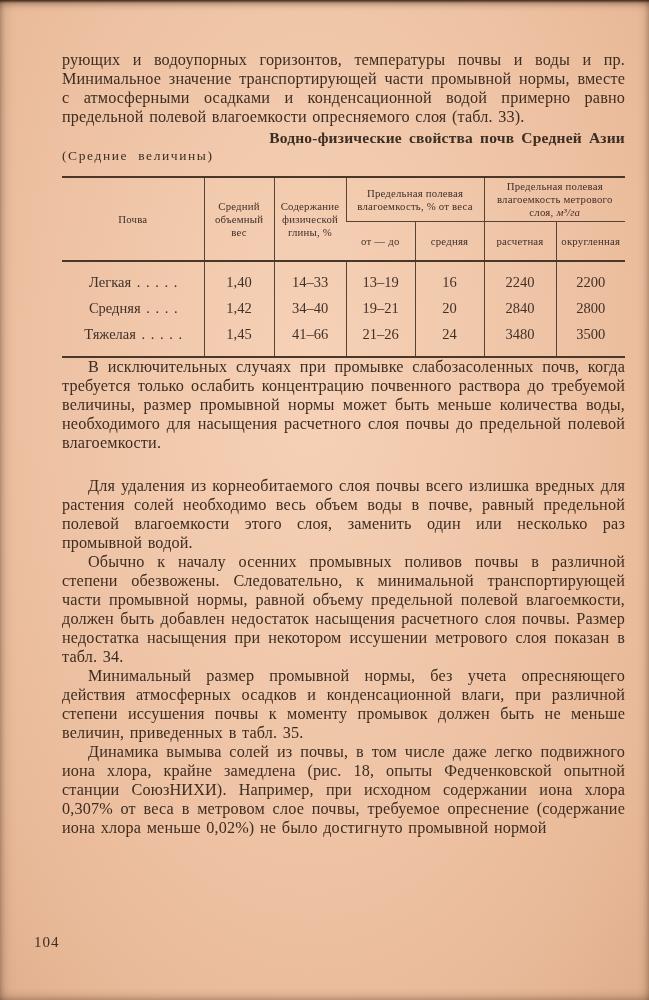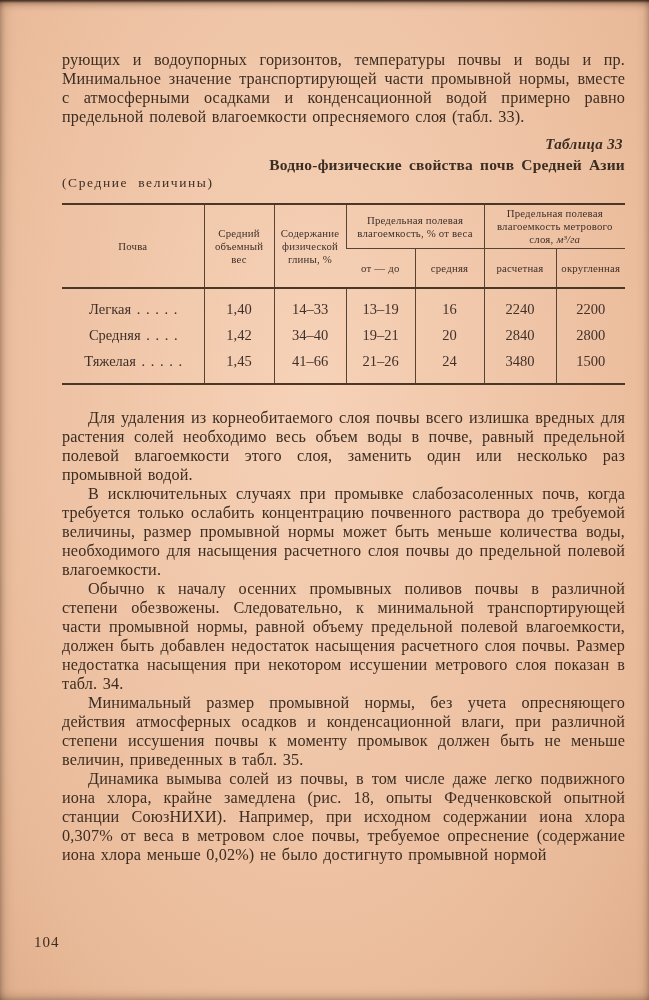--- a/index.html
+++ b/index.html
@@ -113,21 +113,20 @@
   }
 </style>
 </head>
 <body>
 
 <div class="page">
   <div class="content">
 
     <p class="para noindent">рующих и водоупорных горизонтов, температуры почвы и воды и пр. Минимальное значение транспортирующей части промывной нормы, вместе с атмосферными осадками и конденсационной водой примерно равно предельной полевой влагоемкости опресняемого слоя (табл. 33).</p>
 
-    <div class="table-caption">Таблица 33</div>
 
     <div class="table-title">Водно-физические свойства почв Средней Азии</div>
     <div class="table-subtitle">(Средние величины)</div>
 
     <table class="data-table">
       <colgroup>
         <col style="width:142px">
         <col style="width:70px">
         <col style="width:72px">
         <col style="width:69px">
@@ -169,27 +168,27 @@
           <td>2840</td>
           <td>2800</td>
         </tr>
         <tr>
           <td class="cell-name">Тяжелая  .  .  .  .  .</td>
           <td>1,45</td>
           <td>41–66</td>
           <td>21–26</td>
           <td>24</td>
           <td>3480</td>
-          <td>1500</td>
+          <td>3500</td>
         </tr>
       </tbody>
     </table>
 
+    <p class="para">В исключительных случаях при промывке слабозасоленных почв, когда требуется только ослабить концентрацию почвенного раствора до требуемой величины, размер промывной нормы может быть меньше количества воды, необходимого для насыщения расчетного слоя почвы до предельной полевой влагоемкости.</p>
     <p class="para after-table">Для удаления из корнеобитаемого слоя почвы всего излишка вредных для растения солей необходимо весь объем воды в почве, равный предельной полевой влагоемкости этого слоя, заменить один или несколько раз промывной водой.</p>
-    <p class="para">В исключительных случаях при промывке слабозасоленных почв, когда требуется только ослабить концентрацию почвенного раствора до требуемой величины, размер промывной нормы может быть меньше количества воды, необходимого для насыщения расчетного слоя почвы до предельной полевой влагоемкости.</p>
     <p class="para">Обычно к началу осенних промывных поливов почвы в различной степени обезвожены. Следовательно, к минимальной транспортирующей части промывной нормы, равной объему предельной полевой влагоемкости, должен быть добавлен недостаток насыщения расчетного слоя почвы. Размер недостатка насыщения при некотором иссушении метрового слоя показан в табл. 34.</p>
     <p class="para">Минимальный размер промывной нормы, без учета опресняющего действия атмосферных осадков и конденсационной влаги, при различной степени иссушения почвы к моменту промывок должен быть не меньше величин, приведенных в табл. 35.</p>
     <p class="para">Динамика вымыва солей из почвы, в том числе даже легко подвижного иона хлора, крайне замедлена (рис. 18, опыты Федченковской опытной станции СоюзНИХИ). Например, при исходном содержании иона хлора 0,307% от веса в метровом слое почвы, требуемое опреснение (содержание иона хлора меньше 0,02%) не было достигнуто промывной нормой</p>
 
   </div>
 
   <div class="page-number">104</div>
 </div>
 
 </body></html>

